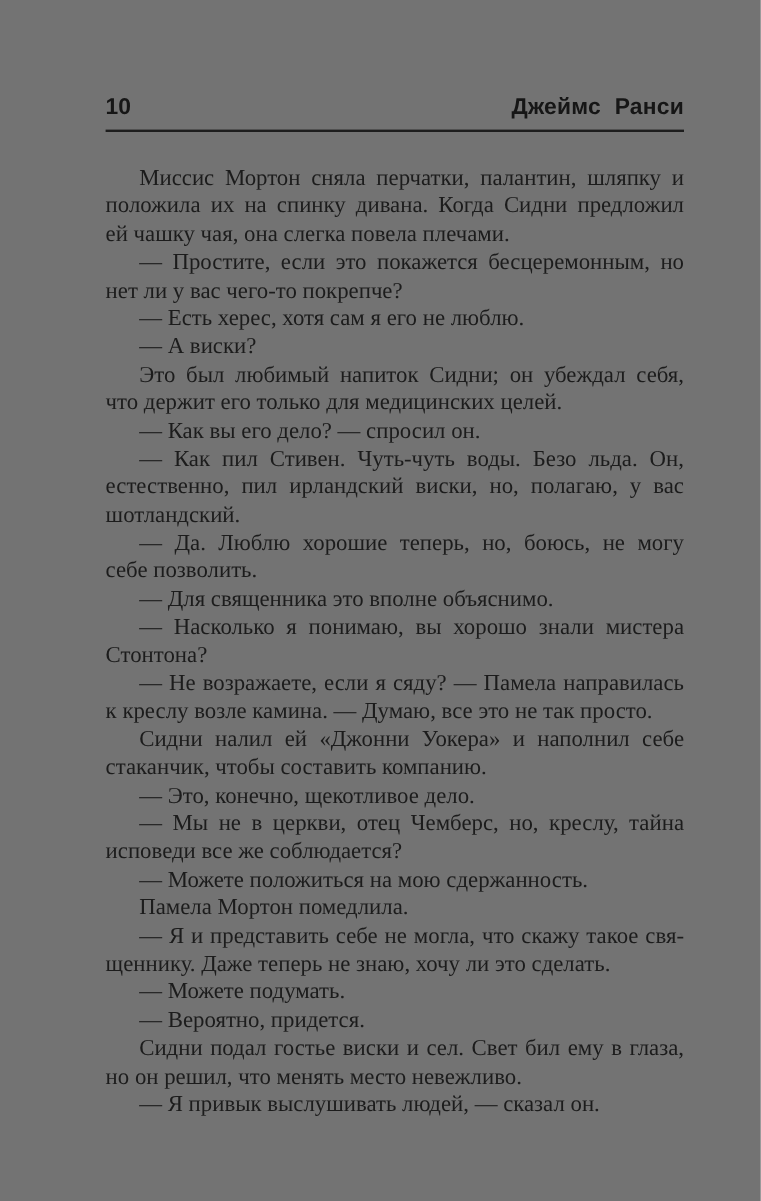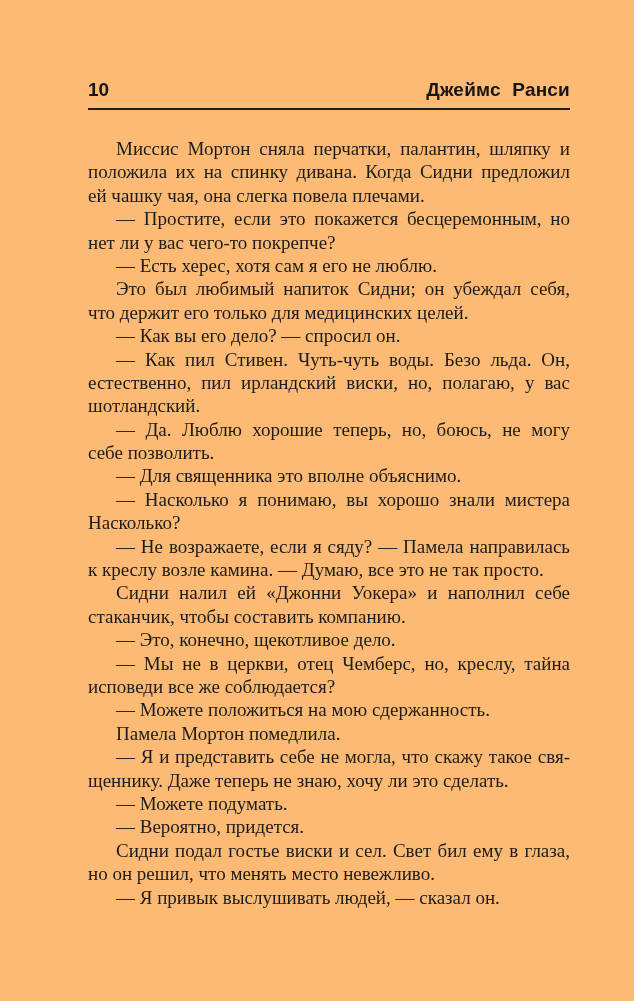--- a/index.html
+++ b/index.html
@@ -2,21 +2,21 @@
 <html lang="ru"><head>
 <meta charset="utf-8">
 <style>
   * { margin: 0; padding: 0; box-sizing: border-box; }
   html, body { background: #e9e9e9; }
   .page {
     position: relative;
     width: 634px;
     height: 1001px;
     margin: 0 auto;
-    background: #fdba74;
+    background: #737373;
     overflow: hidden;
     font-family: "Liberation Serif", "DejaVu Serif", serif;
     color: #1c1c1c;
   }
   .content {
     position: absolute;
     left: 88px;
     top: 80px;
     width: 482px;
   }
@@ -64,31 +64,32 @@
       <span class="page-num">10</span>
       <span class="author">Джеймс Ранси</span>
     </div>
     <div class="page-body">
         <div class="line first just">Миссис Мортон сняла перчатки, палантин, шляпку и</div>
         <div class="line just">положила их на спинку дивана. Когда Сидни предложил</div>
         <div class="line">ей чашку чая, она слегка повела плечами.</div>
         <div class="line first just">— Простите, если это покажется бесцеремонным, но</div>
         <div class="line">нет ли у вас чего-то покрепче?</div>
         <div class="line first">— Есть херес, хотя сам я его не люблю.</div>
+        <div class="line first">— А виски?</div>
         <div class="line first just">Это был любимый напиток Сидни; он убеждал себя,</div>
         <div class="line">что держит его только для медицинских целей.</div>
         <div class="line first">— Как вы его дело? — спросил он.</div>
         <div class="line first just">— Как пил Стивен. Чуть-чуть воды. Безо льда. Он,</div>
         <div class="line just">естественно, пил ирландский виски, но, полагаю, у вас</div>
         <div class="line">шотландский.</div>
         <div class="line first just">— Да. Люблю хорошие теперь, но, боюсь, не могу</div>
         <div class="line">себе позволить.</div>
         <div class="line first">— Для священника это вполне объяснимо.</div>
         <div class="line first just">— Насколько я понимаю, вы хорошо знали мистера</div>
-        <div class="line">Насколько?</div>
+        <div class="line">Стонтона?</div>
         <div class="line first just">— Не возражаете, если я сяду? — Памела направилась</div>
         <div class="line">к креслу возле камина. — Думаю, все это не так просто.</div>
         <div class="line first just">Сидни налил ей «Джонни Уокера» и наполнил себе</div>
         <div class="line">стаканчик, чтобы составить компанию.</div>
         <div class="line first">— Это, конечно, щекотливое дело.</div>
         <div class="line first just">— Мы не в церкви, отец Чемберс, но, креслу, тайна</div>
         <div class="line">исповеди все же соблюдается?</div>
         <div class="line first">— Можете положиться на мою сдержанность.</div>
         <div class="line first">Памела Мортон помедлила.</div>
         <div class="line first just">— Я и представить себе не могла, что скажу такое свя-</div>

